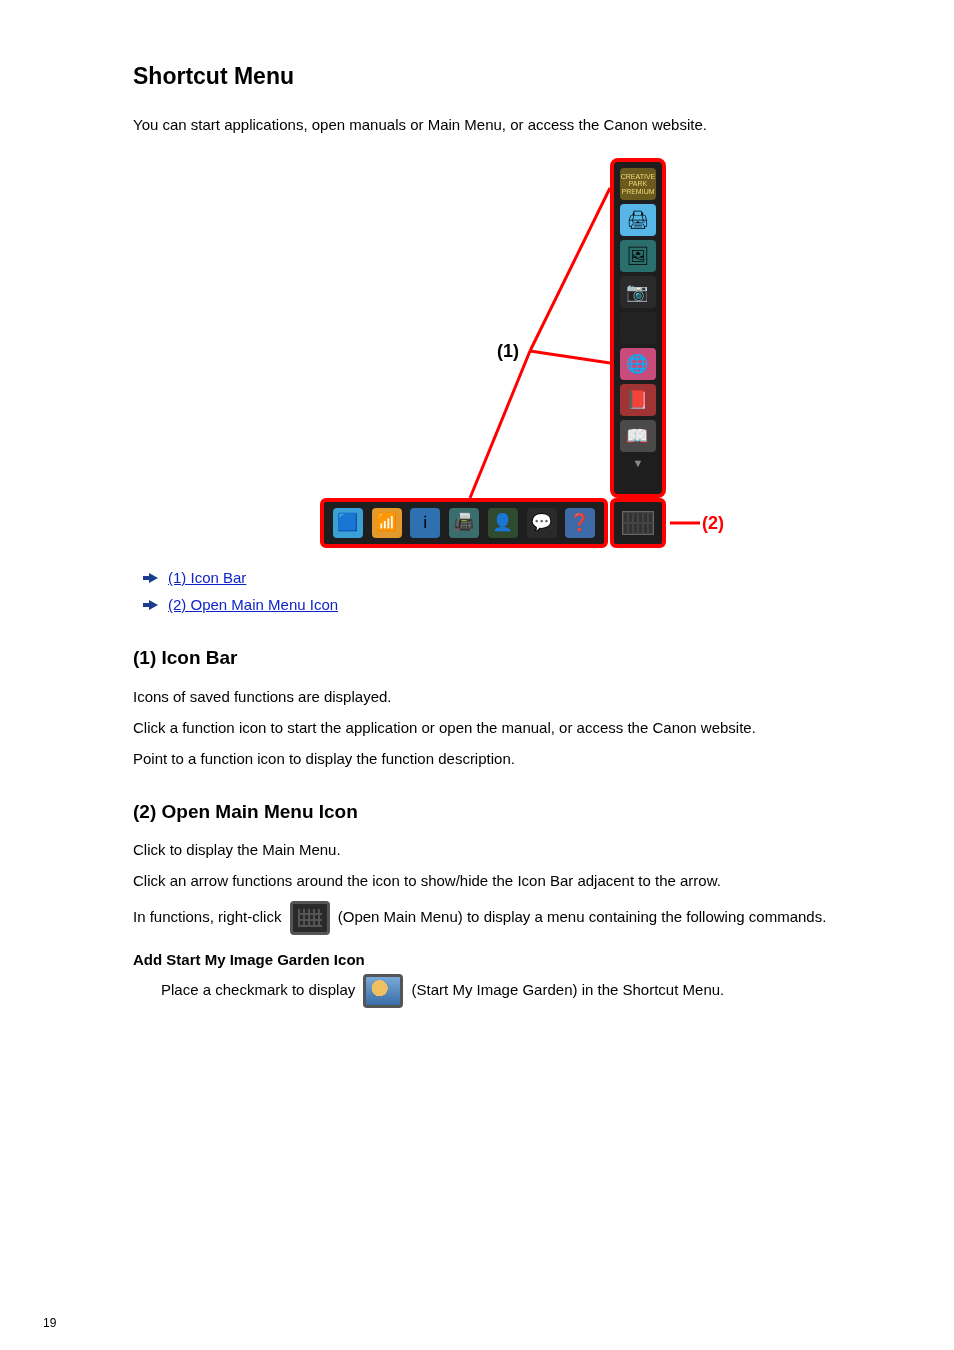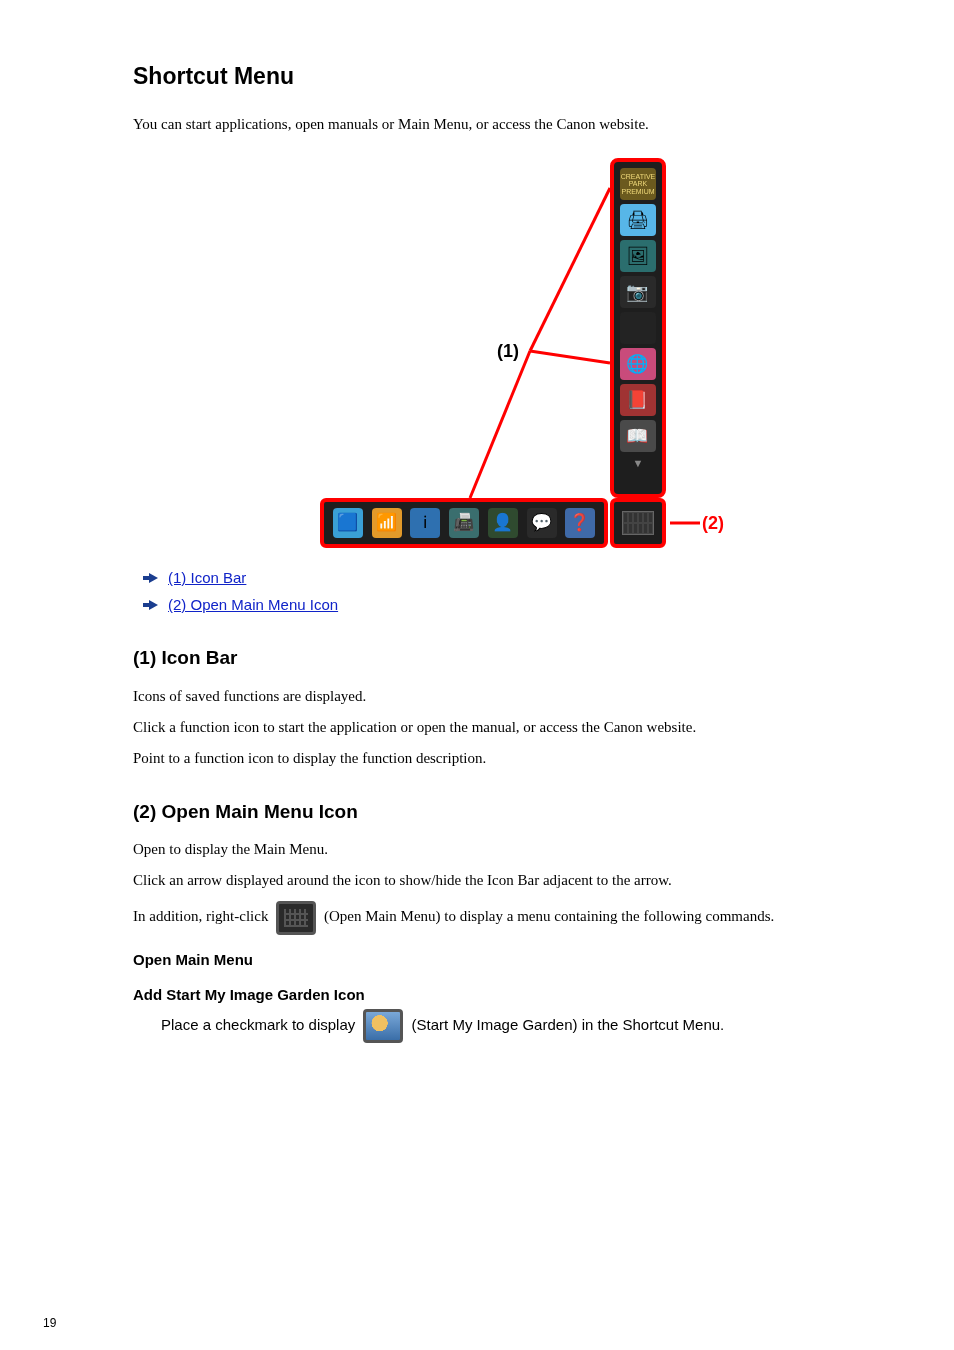--- a/index.html
+++ b/index.html
@@ -22,21 +22,21 @@
   h1.title {
     font-size: 23px;
     font-weight: bold;
     margin: 0 0 22px 0;
   }
   h2.subhead {
     font-size: 19px;
     font-weight: bold;
     margin: 30px 0 14px 0;
   }
-  p { margin: 10px 0; font-family: Liberation Serif, serif; }
+  p { margin: 10px 0; }
   .fig-wrap {
     display: flex;
     justify-content: center;
     margin: 18px 0 10px 0;
   }
   .fig {
     position: relative;
     width: 430px;
     height: 400px;
   }
@@ -287,30 +287,29 @@
       <a href="#s2">(2) Open Main Menu Icon</a>
     </li>
   </ul>
 
   <h2 id="s1" class="subhead">(1) Icon Bar</h2>
   <p>Icons of saved functions are displayed.</p>
   <p>Click a function icon to start the application or open the manual, or access the Canon website.</p>
   <p>Point to a function icon to display the function description.</p>
 
   <h2 id="s2" class="subhead">(2) Open Main Menu Icon</h2>
-  <p>Open to display the Main Menu.</p>
-  <p>Click an arrow displayed around the icon to show/hide the Icon Bar adjacent to the arrow.</p>
+  <p>Click to display the Main Menu.</p>
+  <p>Click an arrow functions around the icon to show/hide the Icon Bar adjacent to the arrow.</p>
   <p>
-    <span>In addition, right-click </span>
+    <span>In functions, right-click </span>
     <span class="inline-icon mm"></span>
     <span> (Open Main Menu) to display a menu containing the following commands.</span>
   </p>
 
   <div class="dl">
-    <dt>Open Main Menu</dt>
 
     <dt>Add Start My Image Garden Icon</dt>
     <dd>
       <span>Place a checkmark to display </span>
       <span class="inline-icon garden"></span>
       <span> (Start My Image Garden) in the Shortcut Menu.</span>
     </dd>
 
   </div>
 

